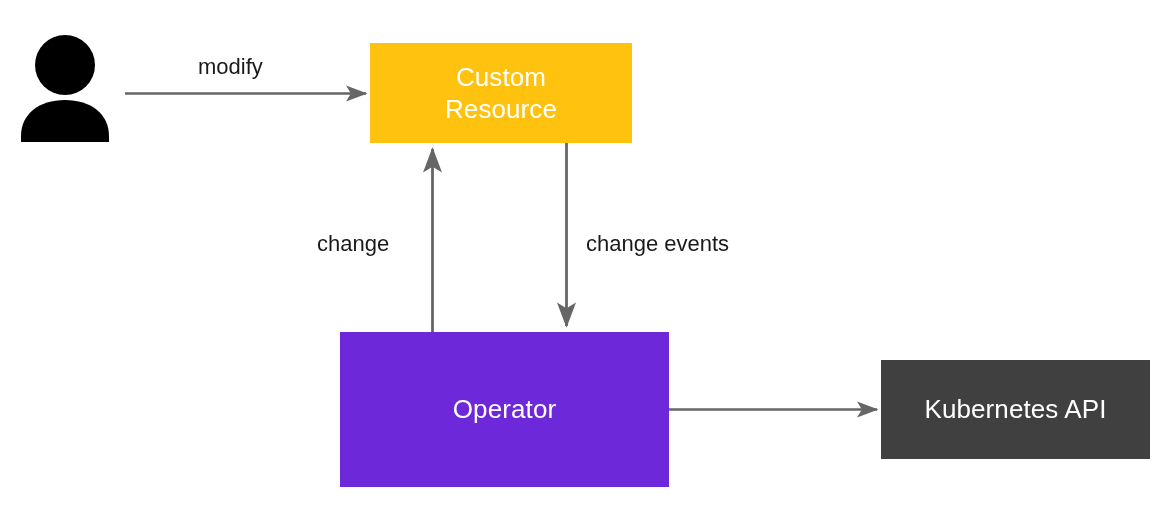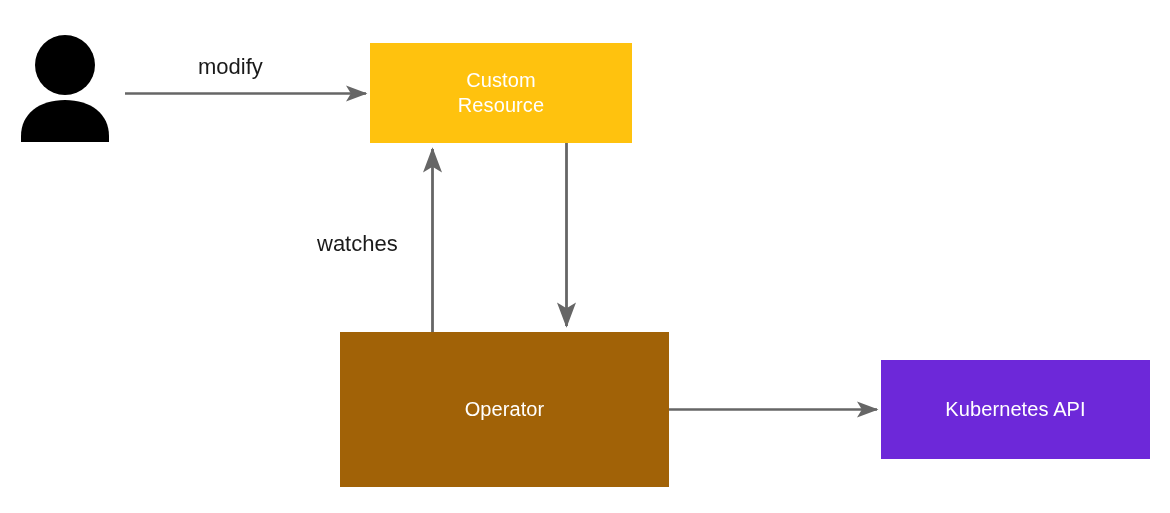--- a/index.html
+++ b/index.html
@@ -24,21 +24,21 @@
     width: 1170px;
     height: 513px;
   }
   .node {
     position: absolute;
     display: flex;
     align-items: center;
     justify-content: center;
     text-align: center;
     color: #ffffff;
-    font-size: 20px;
+    font-size: 26px;
     line-height: 1.24;
     letter-spacing: 0.1px;
     box-sizing: border-box;
   }
   #node-custom-resource {
     left: 370px;
     top: 43px;
     width: 262px;
     height: 100px;
   }
@@ -114,27 +114,28 @@
              L94 110
              L94 104
              C94 82 76 68 50 68 Z" fill="#000000"></path>
   </svg>
 
   <div class="node" id="node-custom-resource" style="background:#ffc20e">
     <span class="node-label">Custom
 Resource</span>
   </div>
 
-  <div class="node" id="node-operator" style="background:#a16207">
+  <div class="node" id="node-operator" style="background:#6d28d9">
     <span class="node-label">Operator</span>
   </div>
 
-  <div class="node" id="node-kubernetes-api" style="background:#6d28d9">
+  <div class="node" id="node-kubernetes-api" style="background:#404040">
     <span class="node-label">Kubernetes API</span>
   </div>
 
   <div class="edge-label" id="edge-label-modify">modify</div>
 
-  <div class="edge-label" id="edge-label-watches">watches</div>
+  <div class="edge-label" id="edge-label-watches">change</div>
 
+  <div class="edge-label" id="edge-label-change-events">change events</div>
 
 
 </div>
 
 </body></html>

